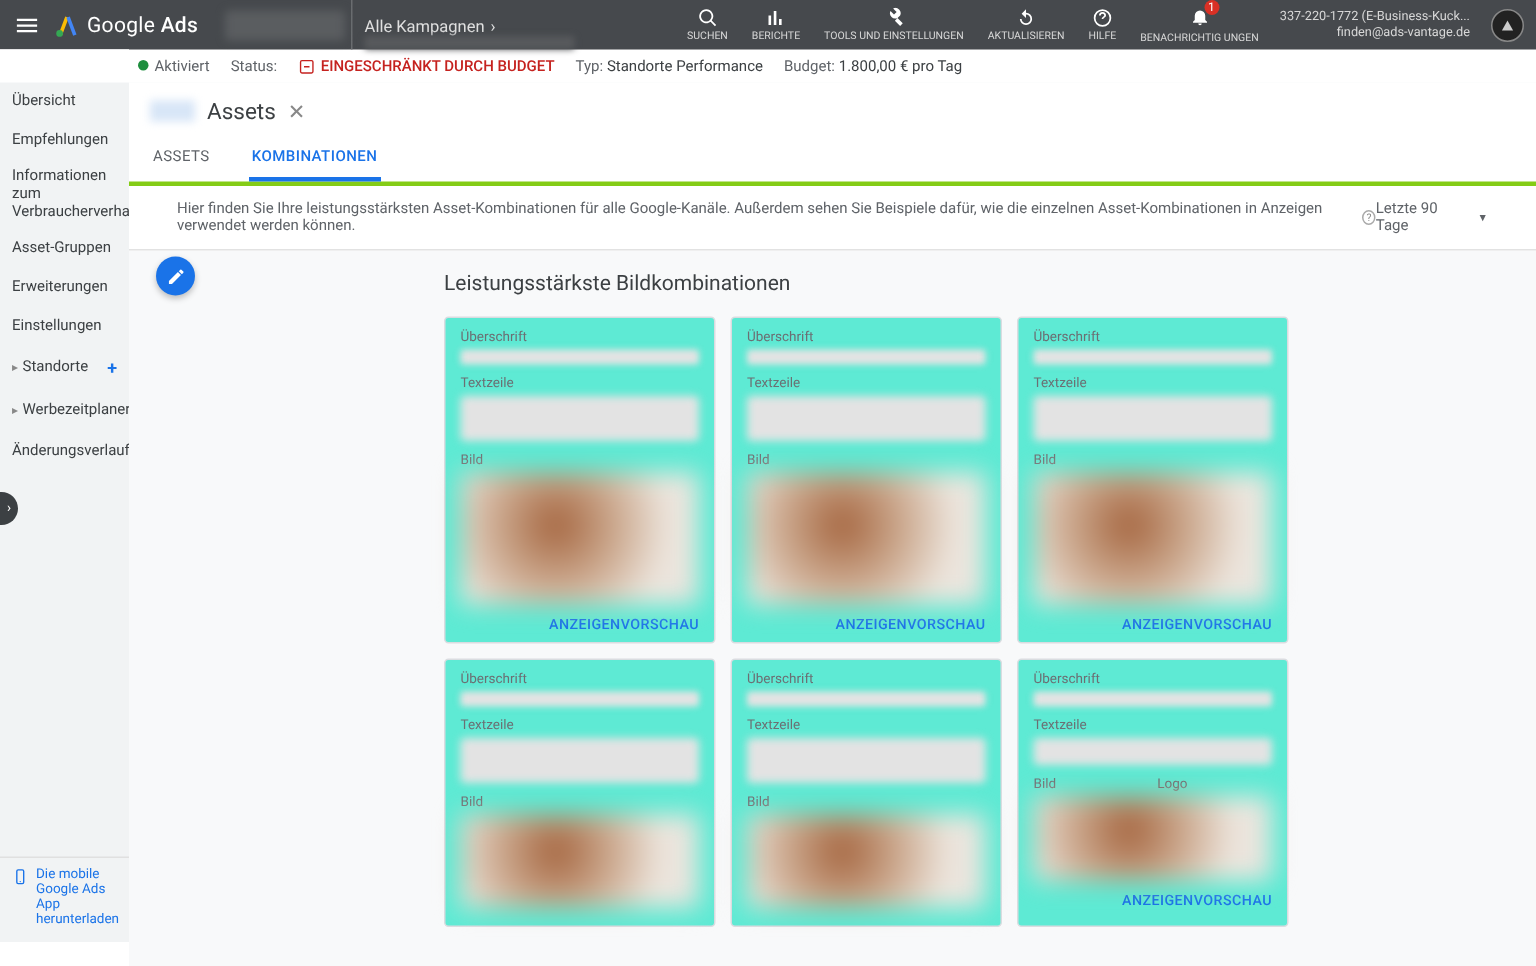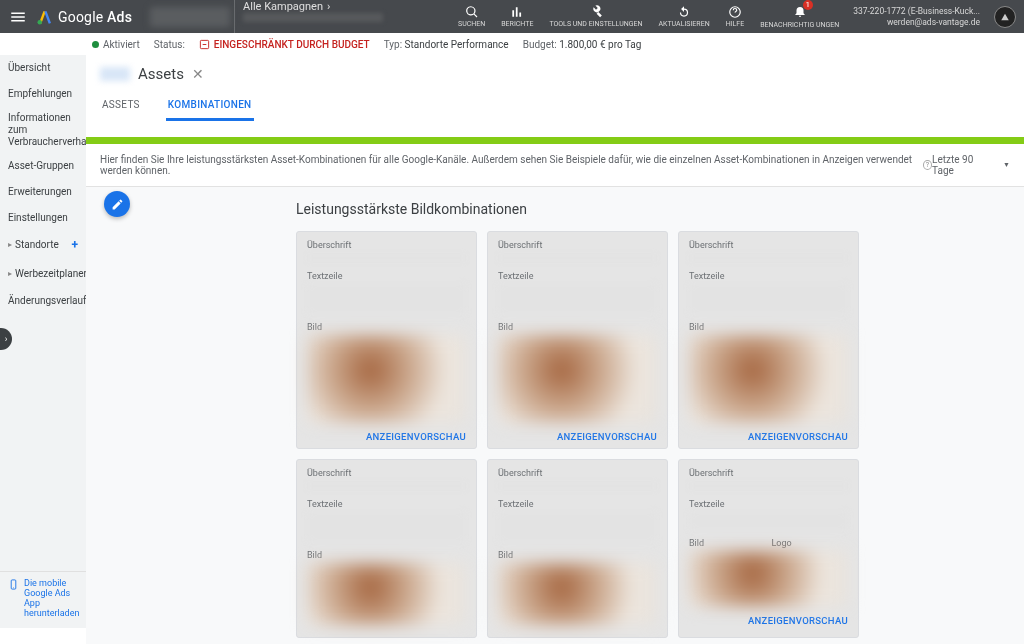--- a/index.html
+++ b/index.html
@@ -6,21 +6,21 @@
 body { width:1024px; height:644px; overflow:hidden; background:#fff; }
 
 
 .topbar { height:33px; background:#46494d; display:flex; align-items:center; color:#fff; position:relative; }
 .topbar .ham { width:36px; display:flex; align-items:center; justify-content:center; cursor:pointer; }
 .topbar .logo { display:flex; align-items:center; gap:4px; padding-right:18px; }
 .topbar .logo svg { width:18px; height:18px; }
 .topbar .logo-text { font-size:14px; letter-spacing:.2px; }
 .topbar .logo-text b { font-weight:500; }
 .topbar .acct-blur { width:80px; height:20px; border-radius:3px; background:#5a5d60; filter:blur(3px); margin-right:4px;}
-.topbar .crumb { font-size:11px; color:#e0e0e0; padding-left:8px; border-left:1px solid #6a6d70; height:100%; display:flex; flex-direction:column; justify-content:flex-start; gap:0px;}
+.topbar .crumb { font-size:11px; color:#e0e0e0; padding-left:8px; border-left:1px solid #6a6d70; height:100%; display:flex; flex-direction:column; justify-content:flex-end; gap:0px;}
 .topbar .crumb .row1 { display:flex; align-items:center; gap:4px; }
 .topbar .crumb .row2 { width:140px; height:9px; background:#57595c; filter:blur(2px); border-radius:2px;}
 .topbar .spacer { flex:1; }
 .topbar .tool { display:flex; flex-direction:column; align-items:center; justify-content:center; padding:0 8px; cursor:pointer; height:100%; font-size:7px; text-align:center; color:#d8d8d8; line-height:1; gap:2px;}
 .topbar .tool svg, .topbar .tool .icn { width:14px; height:14px; }
 .topbar .bell-wrap { position:relative; }
 .topbar .badge { position:absolute; top:-4px; right:-6px; background:#d93025; color:#fff; font-size:8px; width:10px; height:10px; border-radius:50%; display:flex; align-items:center; justify-content:center;}
 .topbar .acctinfo { font-size:8.5px; text-align:right; color:#d8d8d8; padding:0 6px; line-height:1.2; }
 .topbar .avatar { width:22px; height:22px; border-radius:50%; background:#222; margin:0 8px; border:1px solid #888; display:flex; align-items:center; justify-content:center; font-size:9px;}
 
@@ -38,42 +38,42 @@
 .leftnav .exp .arrow{ font-size:8px; color:#888;}
 .leftnav .plus { color:#1a73e8; font-size:12px; font-weight:bold;}
 .leftnav .promo { margin-top:auto; padding:6px 8px 10px; border-top:1px solid #e0e0e0; font-size:9px; color:#1a73e8; display:flex; gap:5px; align-items:flex-start;}
 .leftnav .promo svg{width:11px;height:11px;flex-shrink:0;margin-top:1px;}
 
 
 .knob { position:absolute; left:0; top:328px; width:12px; height:22px; background:#3c4043; border-radius:0 11px 11px 0; display:flex; align-items:center; justify-content:center; color:#fff; font-size:9px; cursor:pointer; z-index:5;}
 
 
 .main { position:absolute; left:86px; top:55px; right:0; bottom:0; background:#f8f9fa; overflow:hidden;}
-.mainhead { background:#fff; border-bottom:7px solid #84cc16; padding:10px 14px 16px; }
+.mainhead { background:#fff; border-bottom:3px solid #84cc16; padding:10px 14px 0; }
 .mainhead .titlewrap{display:flex;align-items:center;gap:8px;}
 .mainhead .blurtitle{width:30px;height:14px;background:#d8e6f7;filter:blur(3px);}
 .mainhead .title { font-size:15px; color:#3c4043; font-weight:400;}
 .mainhead .x { font-size:14px; color:#888; cursor:pointer; font-weight:300;}
 .tabs { display:flex; gap:24px; margin-top:8px;}
 .tab { font-size:10px; padding:8px 2px; color:#5f6368; letter-spacing:.3px; cursor:pointer; border-bottom:3px solid transparent;}
 .tab.active { color:#1a73e8; border-bottom-color:#1a73e8; font-weight:500;}
 
-.infobar { background:#fff; border-bottom:1px solid #e2e2e2; padding:10px 14px; font-size:10px; color:#5f6368; display:flex; align-items:center;}
+.infobar { background:#fff; border-bottom:1px solid #e2e2e2; padding:10px 32px; font-size:10px; color:#5f6368; display:flex; align-items:center;}
 .infobar .help{width:10px;height:10px;border:1px solid #aaa;border-radius:50%;display:inline-flex;align-items:center;justify-content:center;font-size:7px;margin-left:4px;color:#888;}
 .infobar .date { margin-left:auto; display:flex; align-items:center; gap:12px; cursor:pointer;}
 .infobar .date .tri{font-size:7px;}
 
 .content { padding:14px 14px 14px 24px; overflow-y:auto; height:calc(100% - 98px); position:relative;}
 .fab { width:26px; height:26px; border-radius:50%; background:#1a73e8; display:flex; align-items:center; justify-content:center; position:absolute; left:18px; top:4px; box-shadow:0 2px 4px rgba(0,0,0,.25); cursor:pointer;}
 .fab svg{width:13px;height:13px;}
 
 .sectitle { font-size:14px; color:#3c4043; margin:0 0 14px 186px; }
 
 .grid { display:grid; grid-template-columns:repeat(3,181px); gap:10px; margin-left:186px;}
-.card { background:#e5e5e5; border:1px solid #dadce0; border-radius:3px; padding:8px 10px 6px; display:flex; flex-direction:column; font-size:10px; color:#5f6368;}
+.card { background:#5eead4; border:1px solid #dadce0; border-radius:3px; padding:8px 10px 6px; display:flex; flex-direction:column; font-size:10px; color:#5f6368;}
 .card .lbl { font-size:9px; color:#6b6f73; margin-bottom:3px;}
 .card .blurline { height:10px; background:#e3e3e3; filter:blur(2px); border-radius:2px; margin-bottom:8px;}
 .card .blurarea { height:30px; background:#e3e3e3; filter:blur(3px); border-radius:3px; margin-bottom:8px;}
 .card .img { height:88px; border-radius:3px; margin-bottom:6px; filter:blur(8px); background:radial-gradient(circle at 40% 40%, #a5653f 0%, #caa68b 35%, #ede6de 70%, #e7e2dc 100%);}
 .card .imgsmall{height:62px;}
 .card .action { text-align:right; color:#1a73e8; font-size:9.5px; letter-spacing:.3px; cursor:pointer; padding-top:2px; font-weight:500;}
 .card .imgrow{display:flex;gap:6px;}
 .card .imgrow .half{flex:1;}
 
 </style>
@@ -138,21 +138,21 @@
     <div class="bell-wrap">
       <svg class="icn" viewBox="0 0 24 24" fill="#fff">
           <path d="M12 22a2 2 0 002-2h-4a2 2 0 002 2zm6-6V11a6 6 0 10-12 0v5l-2 2v1h16v-1l-2-2z"></path>
         </svg>
       <span class="badge">1</span>
     </div>
     <span>BENACHRICHTIG UNGEN</span>
   </div>
   <div class="acctinfo">
     <div>337-220-1772 (E-Business-Kuck...</div>
-    <div>werden@ads-vantage.de</div>
+    <div>finden@ads-vantage.de</div>
   </div>
   <div class="avatar">
     <svg width="10" height="10" viewBox="0 0 24 24" fill="#ccc">
         <path d="M3 20l9-16 9 16z"></path>
       </svg>
   </div>
 </div>
 
 <div class="leftnav">
   <div style="height:22px; background:#fff;"></div>

